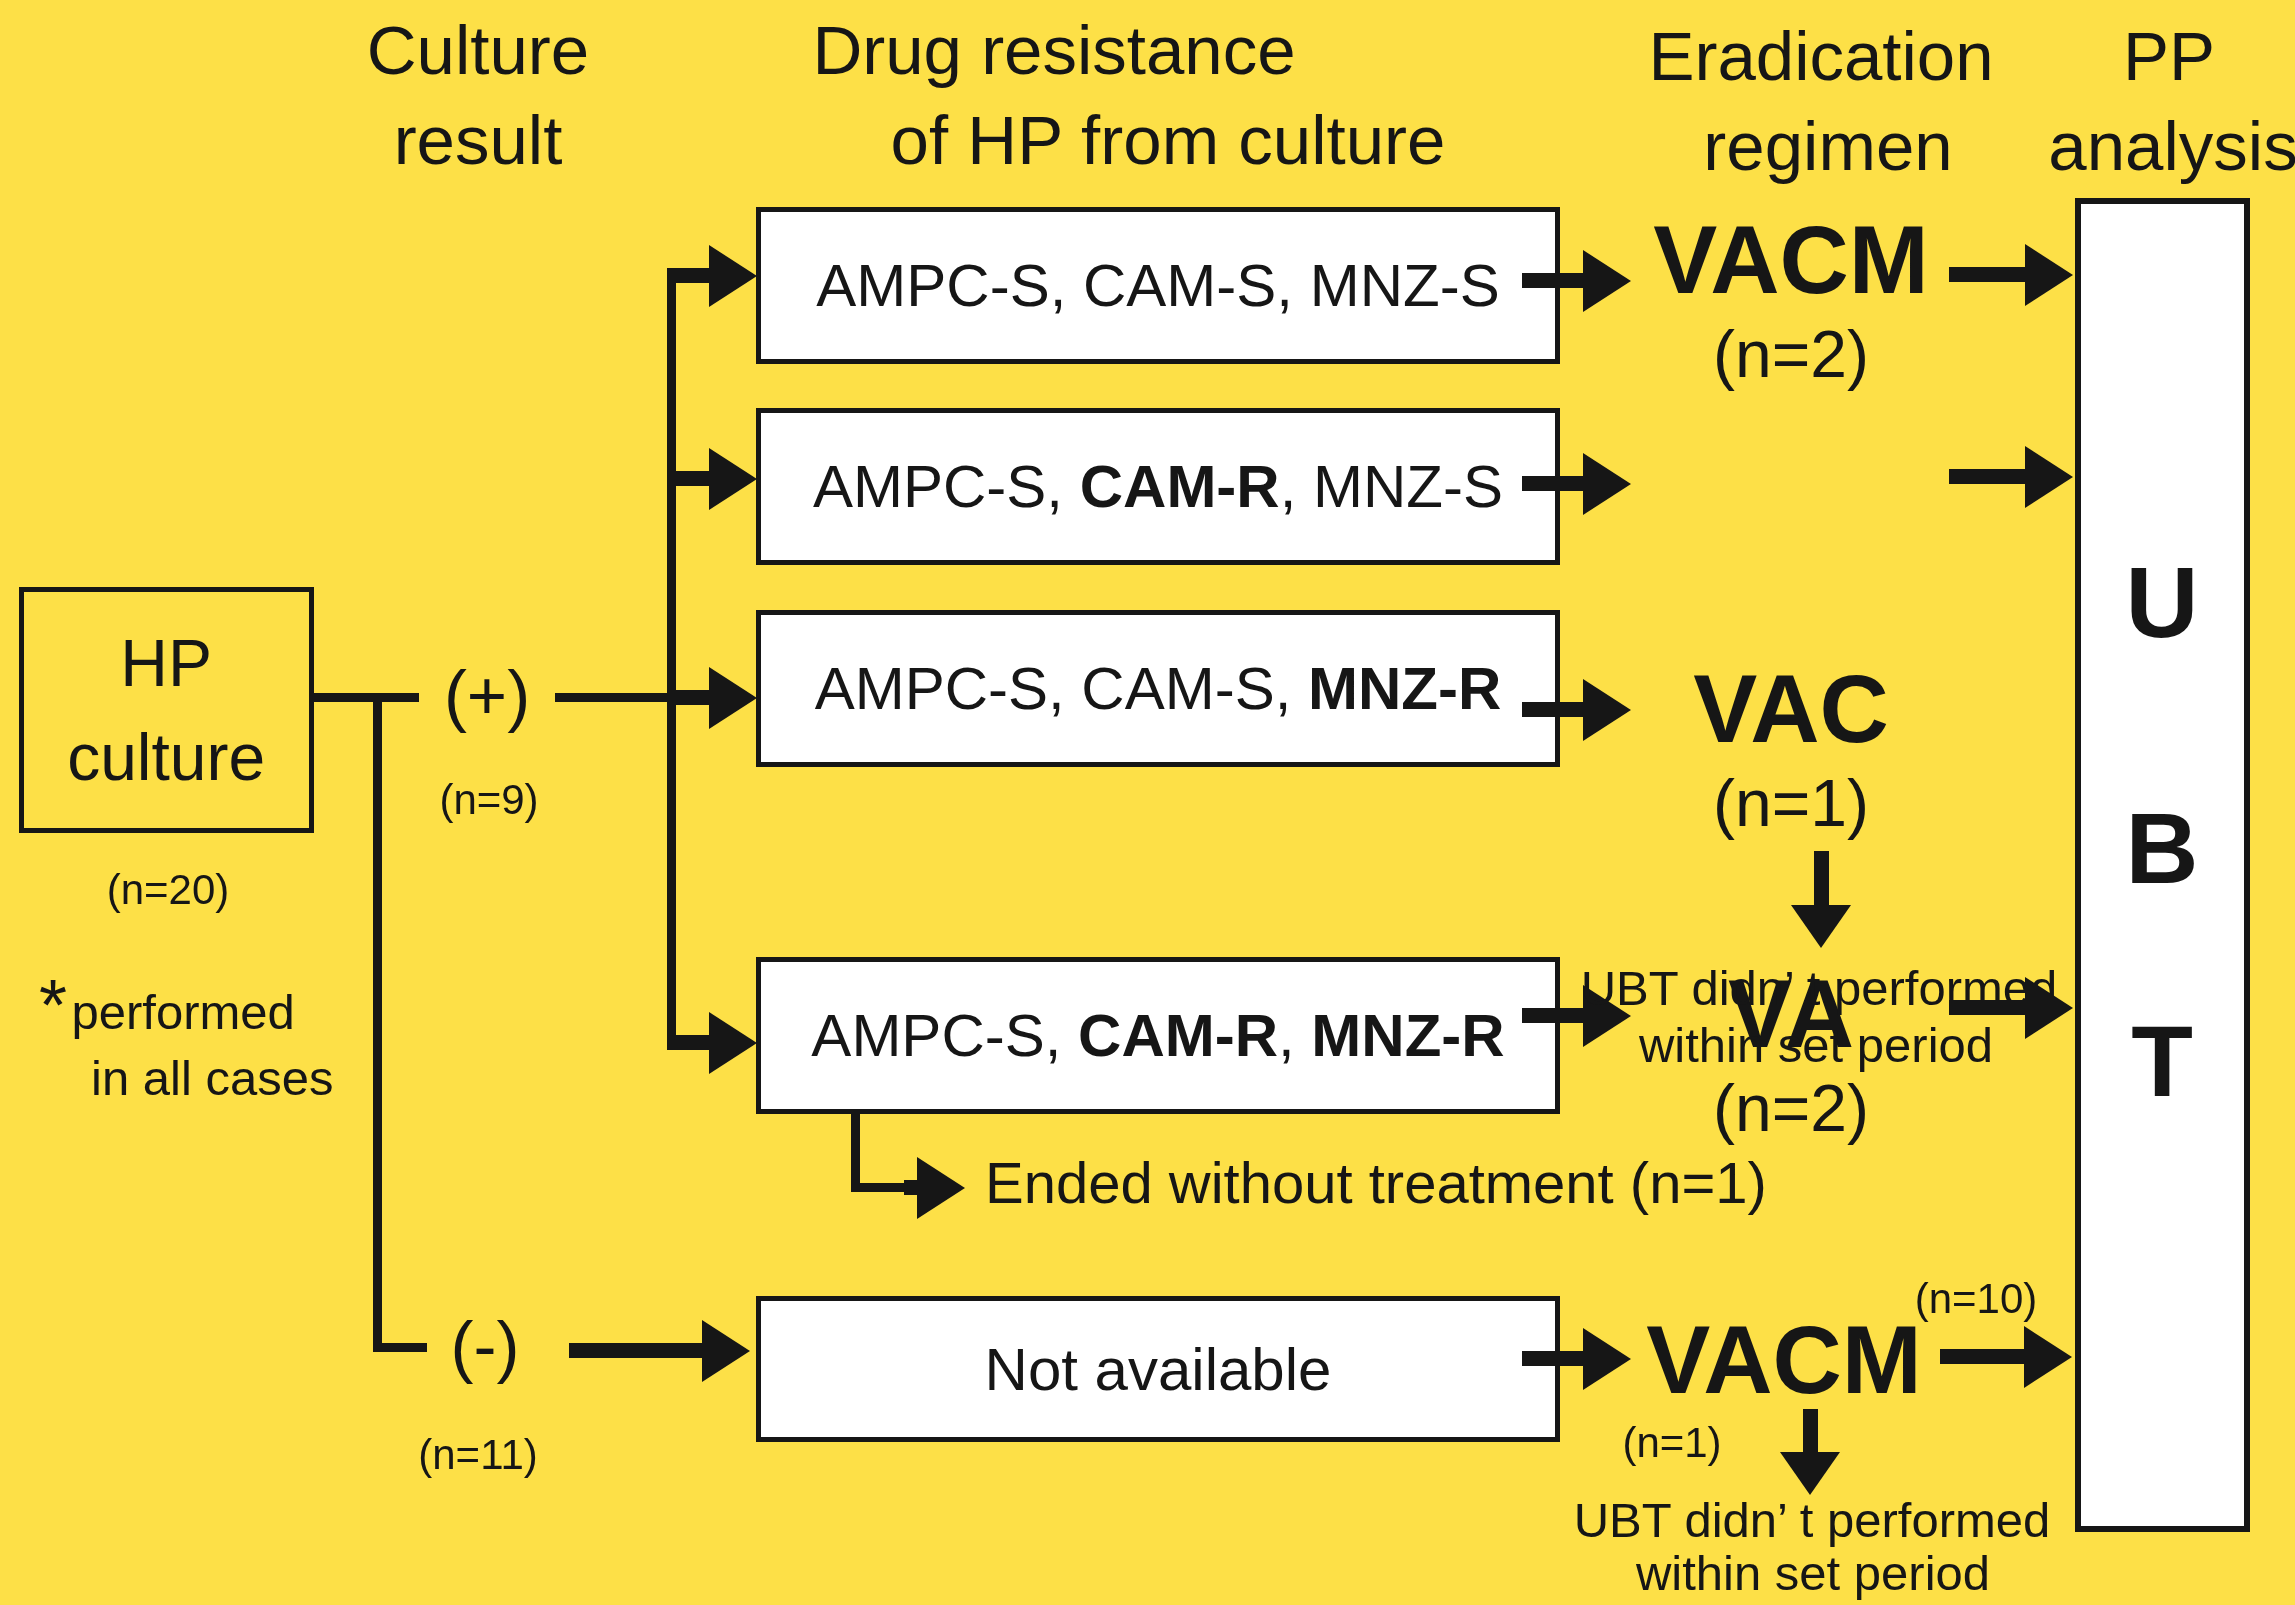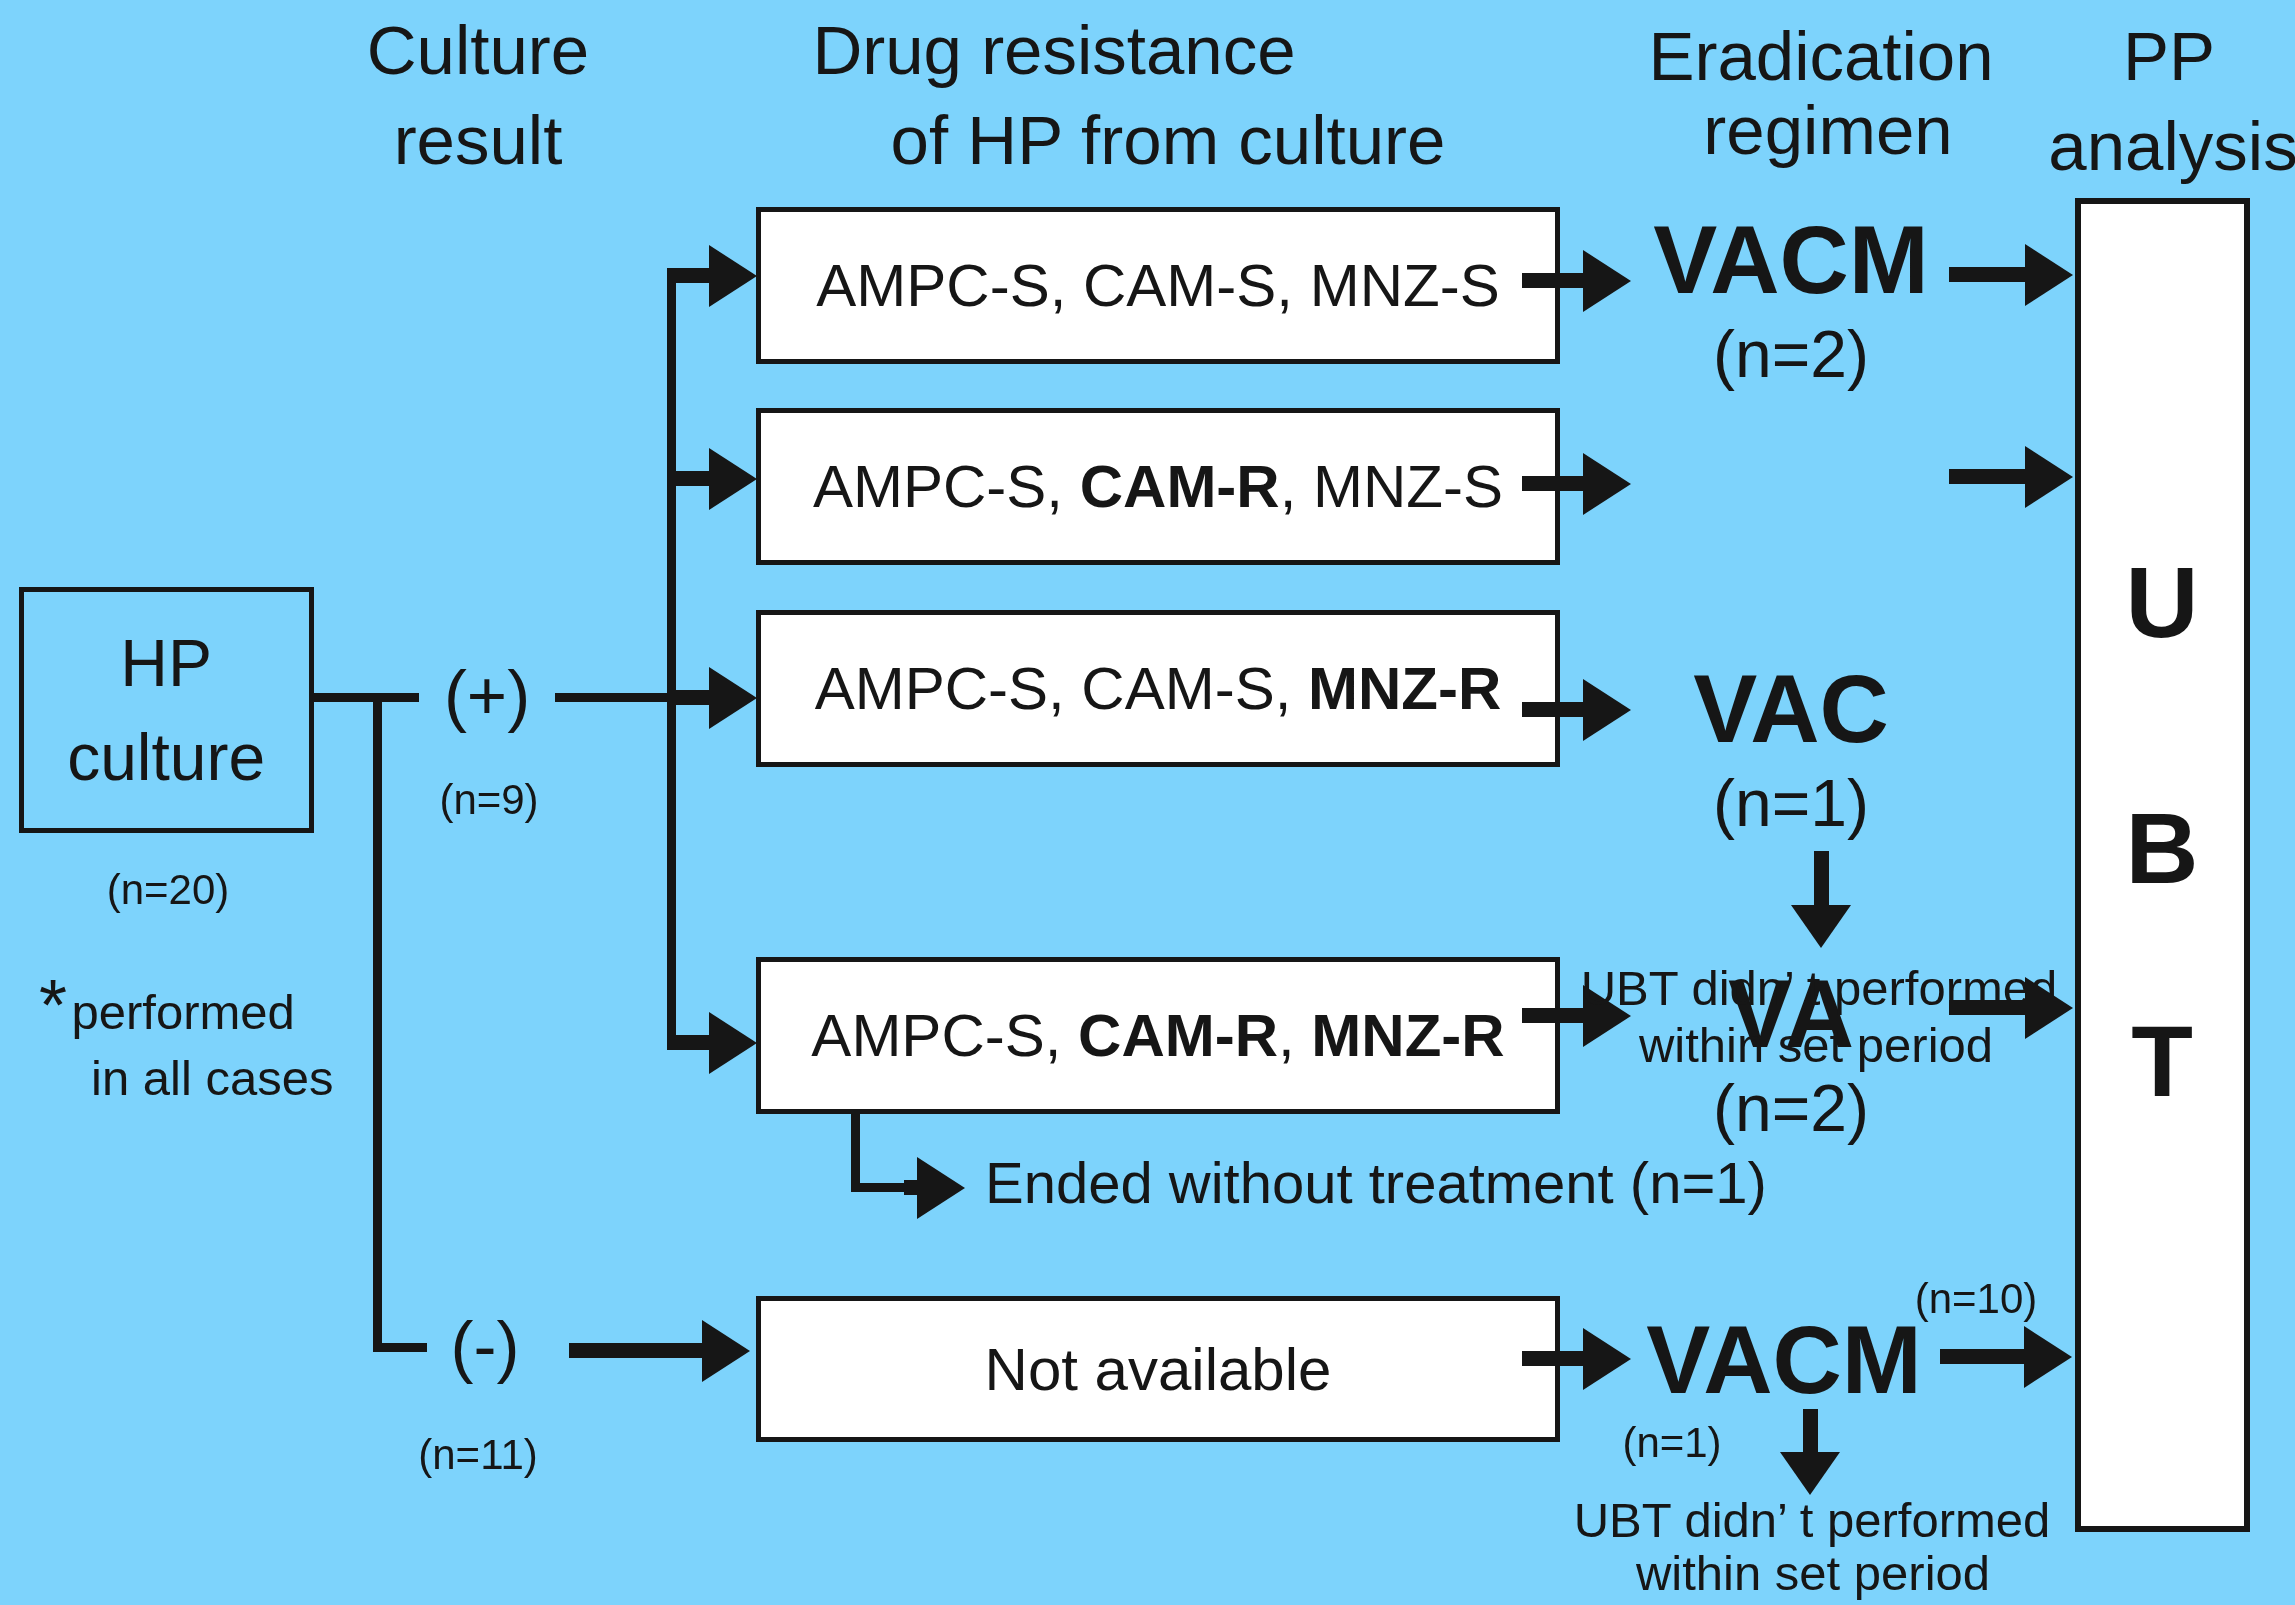--- a/index.html
+++ b/index.html
@@ -1,17 +1,17 @@
 <!DOCTYPE html>
 <html style="font-size:12px"><head>
 <meta charset="utf-8">
 <style>
   html,body{margin:0;padding:0;background:#ffffff;}
   .canvas{
-    position:relative;width:2295px;height:1605px;background:#7dd3fc;
+    position:relative;width:2295px;height:1605px;background:#fde047;
     font-family:"Liberation Sans","DejaVu Sans",sans-serif;color:#161616;overflow:hidden;
   }
   .t{position:absolute;white-space:nowrap;line-height:1;}
   .cx{transform:translateX(-50%);}
   .hdr{font-size:69px;}
   .lbl{font-size:69px;}
   .nlbl{font-size:42px;}
   .note{font-size:49px;}
   .rbox{
     position:absolute;left:756px;width:804px;border:5.2px solid #161616;background:#fff;
@@ -47,21 +47,21 @@
 </head>
 <body>
 
 <div class="canvas">
 
   <div class="t cx hdr" style="left:478px;top:16.4px">Culture</div>
   <div class="t cx hdr" style="left:478px;top:106px">result</div>
   <div class="t cx hdr" style="left:1054px;top:16.4px">Drug resistance</div>
   <div class="t cx hdr" style="left:1168px;top:106px">of HP from culture</div>
   <div class="t cx hdr" style="left:1821px;top:22.4px">Eradication</div>
-  <div class="t cx hdr" style="left:1828px;top:96px">regimen</div>
+  <div class="t cx hdr" style="left:1828px;top:112px">regimen</div>
   <div class="t cx hdr" style="left:2169px;top:22.4px">PP</div>
   <div class="t cx hdr" style="left:2173px;top:112px">analysis</div>
 
   <div class="srcbox">
     <span>HP</span>
     <span>culture</span>
   </div>
   <div class="t cx nlbl" style="left:168px;top:869px">(n=20)</div>
   <div class="fnote" style="left:39px;top:984px">
     <span class="star">*</span>

